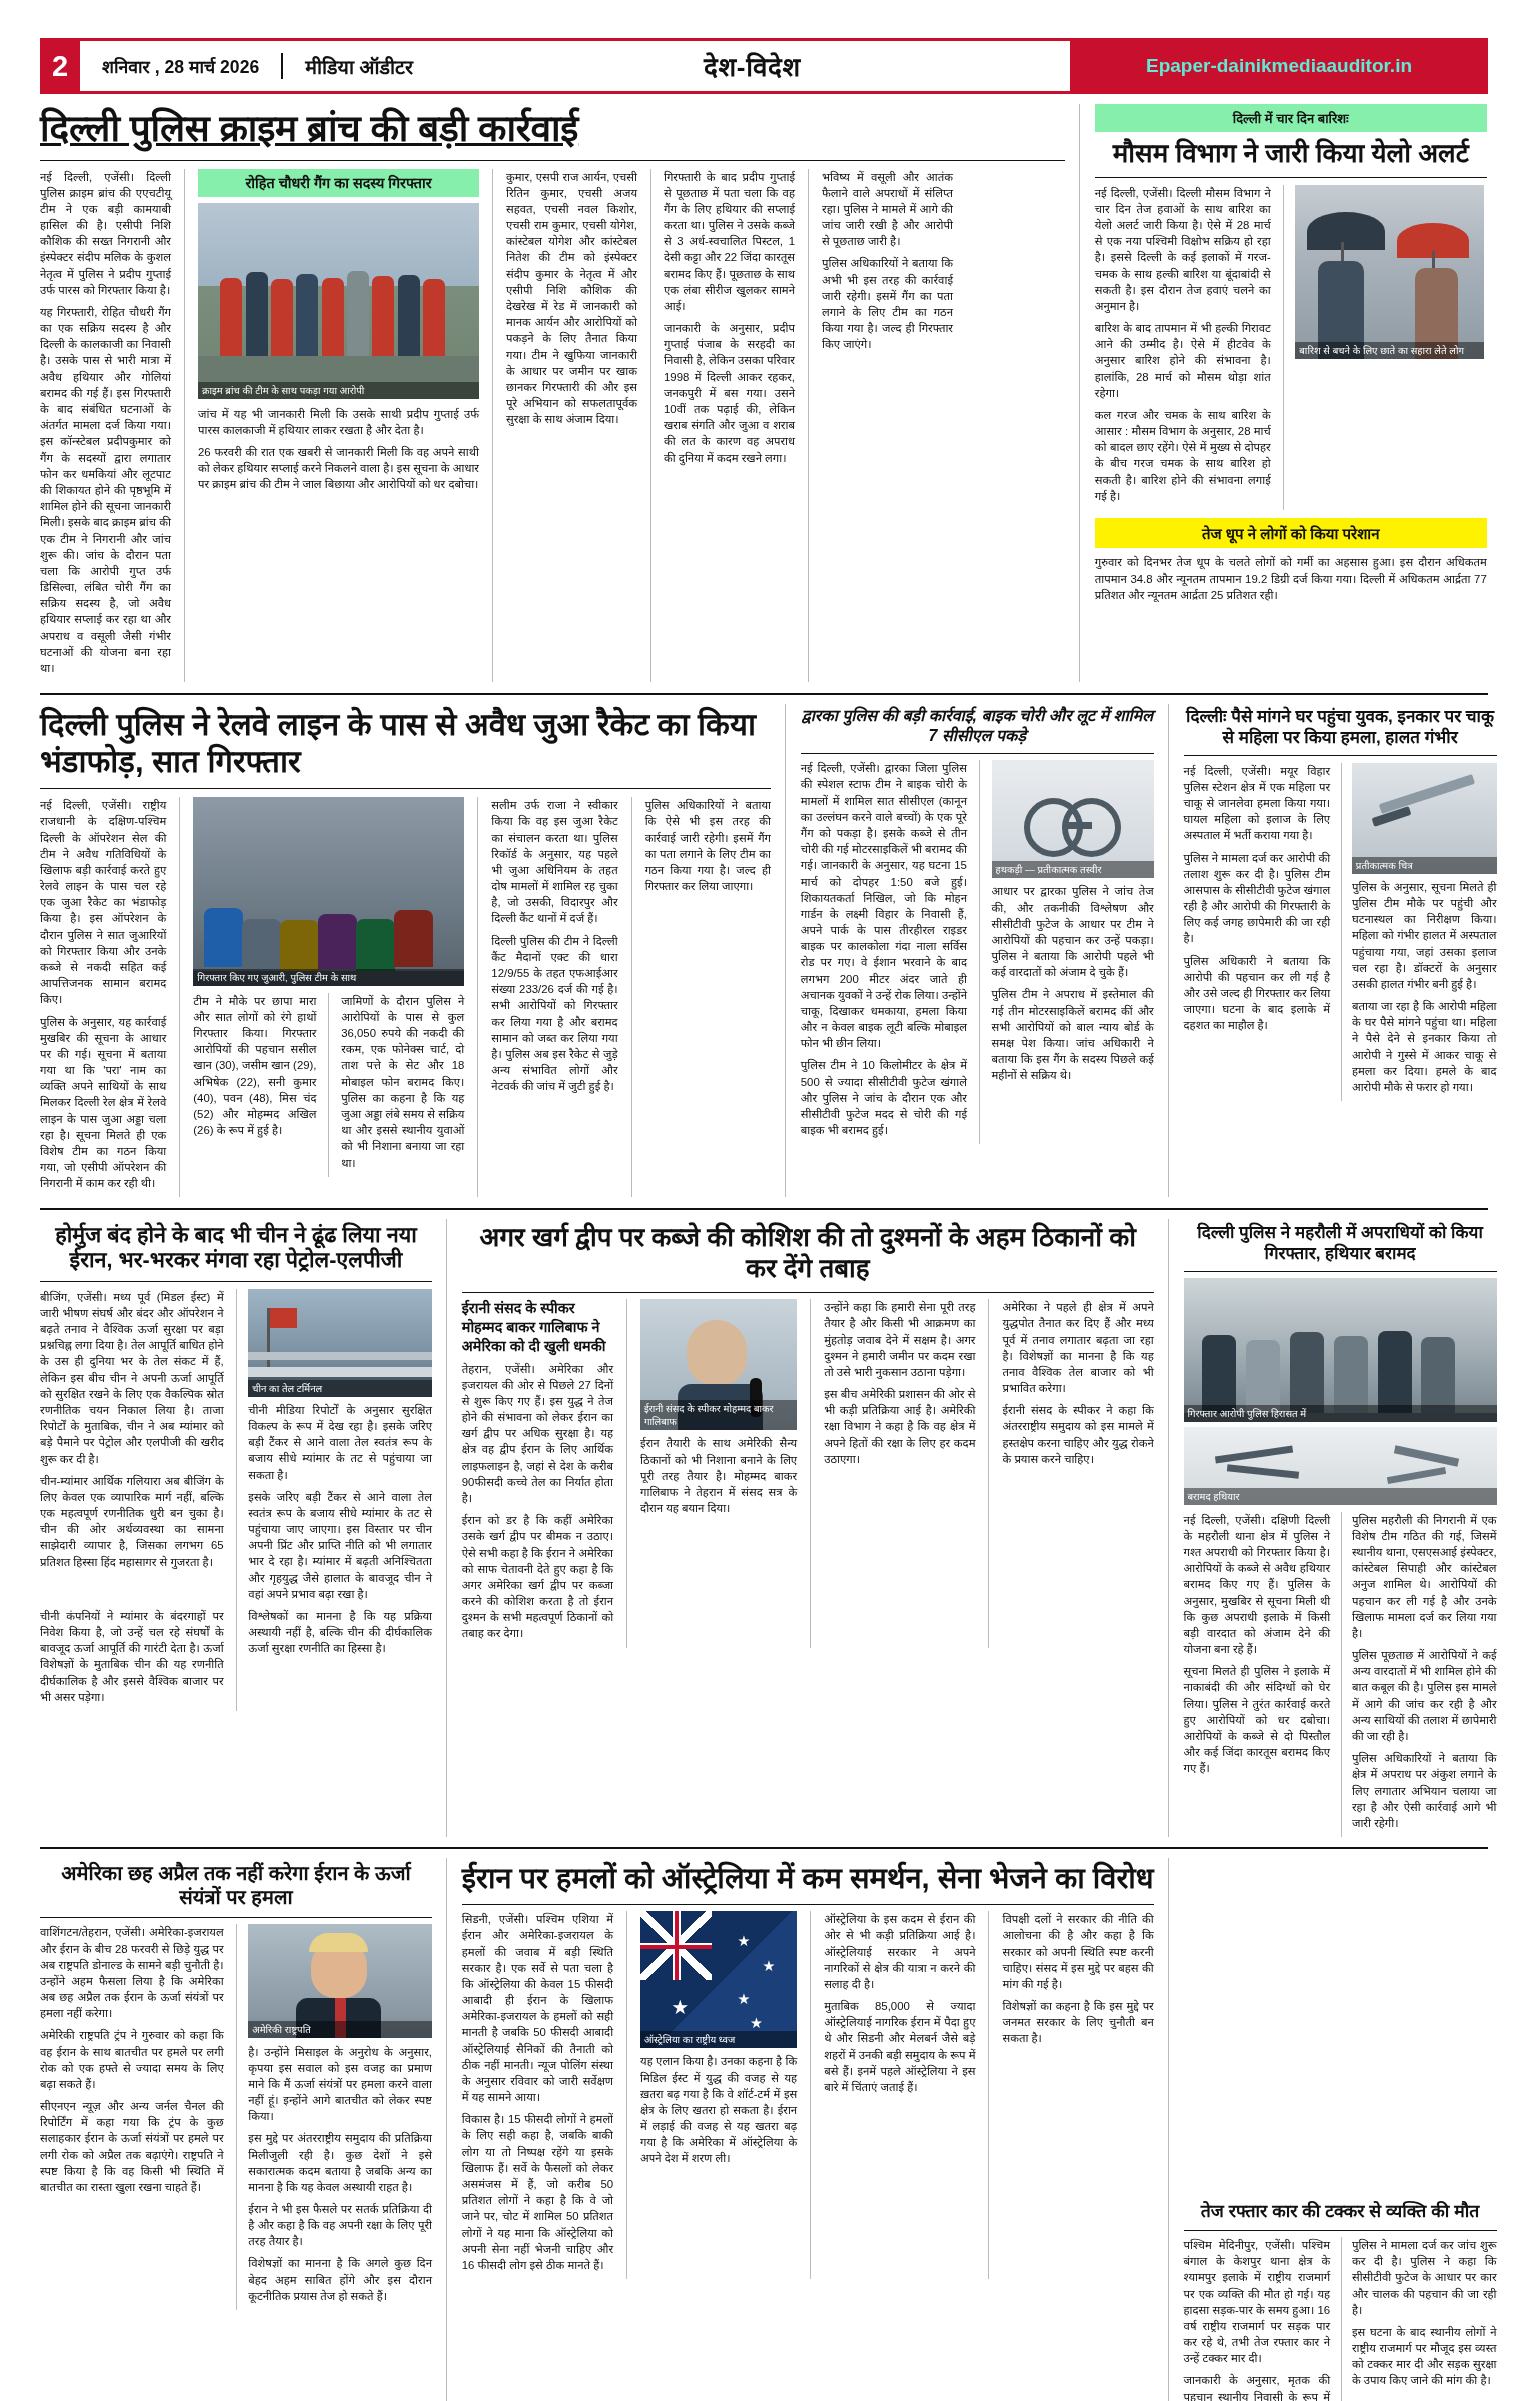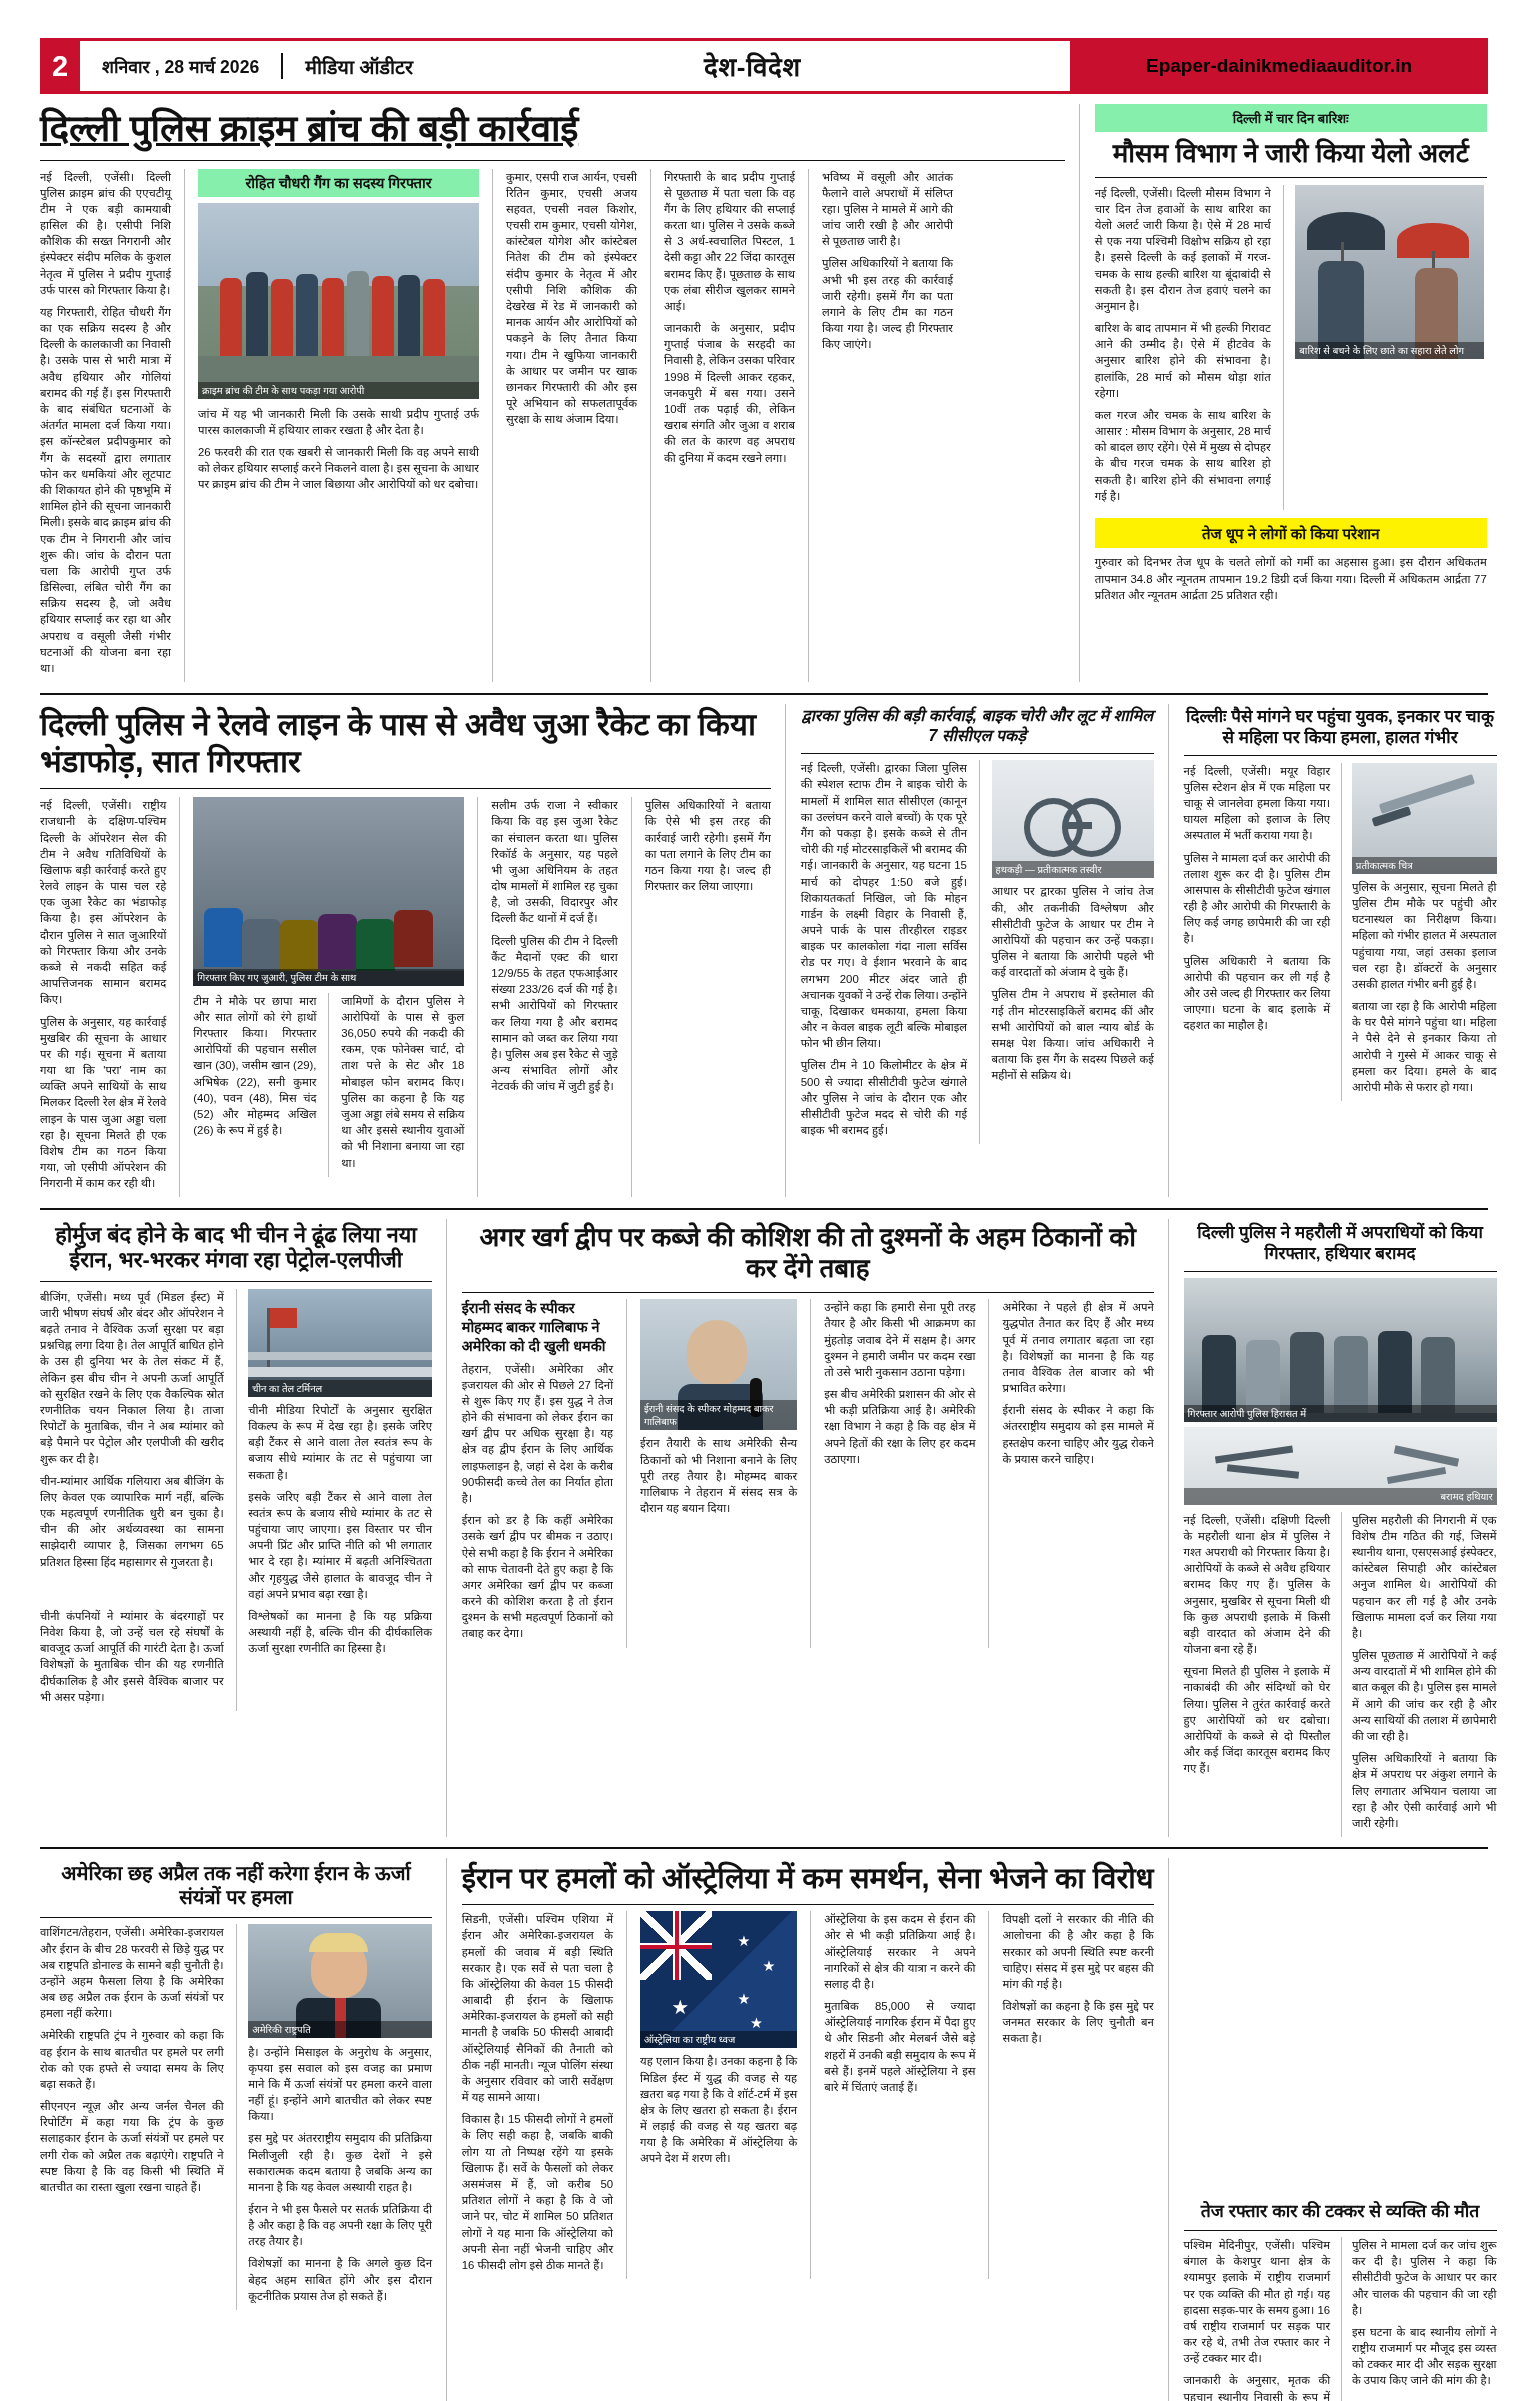--- a/index.html
+++ b/index.html
@@ -52,21 +52,21 @@
   }
   .mh-section {
     flex: 1;
     display:flex; align-items:center; justify-content:center;
     font-size: 26px;
     font-weight: bold;
     letter-spacing: 0.7px;
   }
   .mh-site {
     background: #c8102e;
-    color:#000000;
+    color:#5eead4;
     display:flex; align-items:center; justify-content:center;
     padding: 0 26px;
     font-size: 19px;
     font-weight: bold;
     min-width: 418px;
   }
 
   
   .body-area { margin-top: 10.4px; }
   .row { display: flex; gap: 14.4px; }
@@ -149,21 +149,20 @@
   }
   .ph-flag {
     background:
       linear-gradient(135deg,#12305f 0%, #12305f 52%, #1b3f78 52%, #1b3f78 100%);
   }
   .ph-arrest {
     background: linear-gradient(to bottom,#cfd6da 0%, #9aa6ad 60%, #76838b 100%);
   }
   .ph-weapons {
     background: linear-gradient(to bottom,#eceff1 0%, #d3d9dd 100%);
-    text-align: right;
   }
   .umb { position:absolute; border-radius:50% 50% 0 0; }
 
   .yellowbar {
     background:#fff200; font-weight:bold; text-align:center;
     font-size: 15px; padding: 5.2px 2.6px; margin: 7.8px 0 6.5px 0;
   }
 
   .flagstars { position:absolute; color:#fff; font-size:14.4px; }
 </style>

